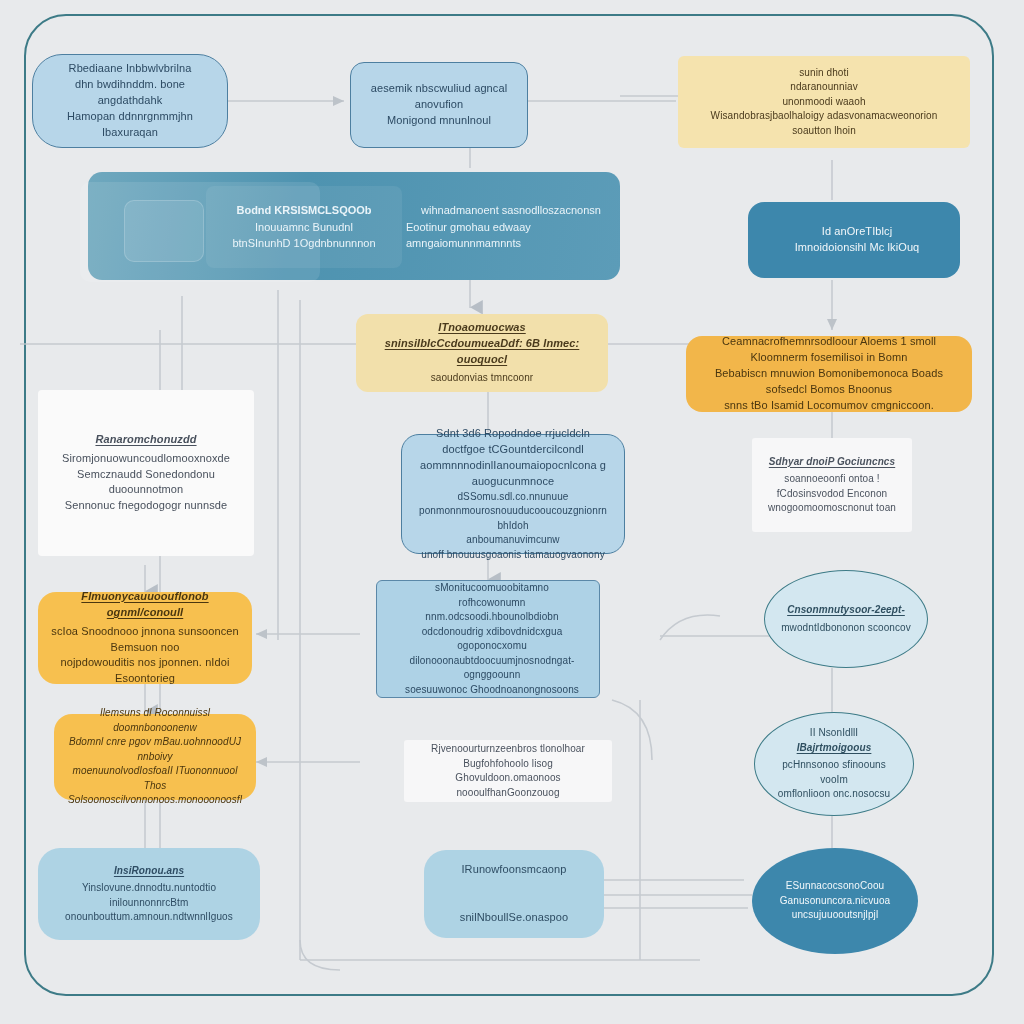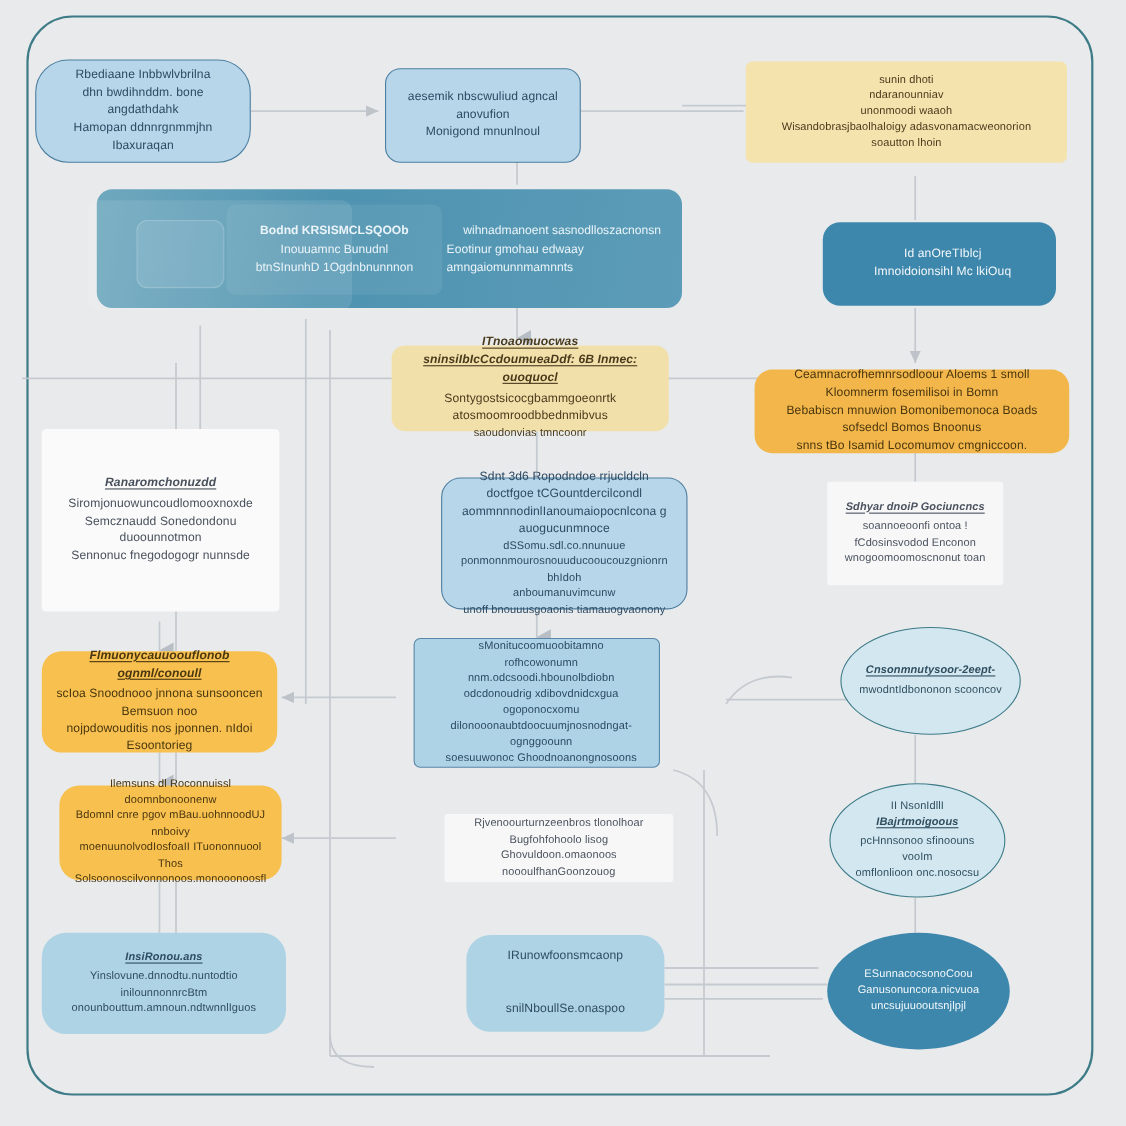--- a/index.html
+++ b/index.html
@@ -153,21 +153,20 @@
     </div>
   </div>
 
   <div class="node steel fs11" style="left:748px;top:202px;width:212px;height:76px;padding-left:18px;">
     <span class="t">Id anOreTIblcj</span>
     <span class="t">Imnoidoionsihl Mc lkiOuq</span>
   </div>
 
   <div class="node cream2 fs11" style="left:356px;top:314px;width:252px;height:78px;border-radius:12px;">
     <span class="t title">ITnoaomuocwas sninsiIbIcCcdoumueaDdf: 6B Inmec: ouoquocl</span>
-    <span class="t">Sontygostsicocgbammgoeonrtk atosmoomroodbbednmibvus</span>
     <span class="t fs10">saoudonvias tmncoonr</span>
   </div>
 
   <div class="node amber fs11" style="left:686px;top:336px;width:286px;height:76px;">
     <span class="t">Ceamnacrofhemnrsodloour Aloems 1 smoll Kloomnerm fosemilisoi in Bomn</span>
     <span class="t">Bebabiscn mnuwion Bomonibemonoca Boads sofsedcl Bomos Bnoonus</span>
     <span class="t">snns tBo Isamid Locomumov cmgniccoon.</span>
   </div>
 
   <div class="node white fs11" style="left:38px;top:390px;width:216px;height:166px;">
@@ -191,21 +190,21 @@
     <span class="t">fCdosinsvodod Enconon</span>
     <span class="t">wnogoomoomoscnonut toan</span>
   </div>
 
   <div class="node amber2 fs11" style="left:38px;top:592px;width:214px;height:92px;">
     <span class="t title">Flmuonycauuoouflonob ognml/conoull</span>
     <span class="t">scIoa Snoodnooo jnnona sunsooncen Bemsuon noo</span>
     <span class="t">nojpdowouditis nos jponnen. nIdoi Esoontorieg</span>
   </div>
 
-  <div class="node amber2 fs10" style="left:54px;top:714px;width:202px;height:86px;">
+  <div class="node amber2 fs10" style="left:54px;top:714px;width:202px;height:86px;font-style:italic;">
     <span class="t">Ilemsuns dl Roconnuissl doomnbonoonenw</span>
     <span class="t">Bdomnl cnre pgov mBau.uohnnoodUJ nnboivy</span>
     <span class="t">moenuunolvodIosfoaII ITuononnuool</span>
     <span class="t">Thos Solsoonoscilvonnonoos.monooonoosfl</span>
   </div>
 
   <div class="node lightblue-sq fs10" style="left:376px;top:580px;width:224px;height:118px;padding-left:20px;">
     <span class="t">sMonitucoomuoobitamno</span>
     <span class="t">rofhcowonumn nnm.odcsoodi.hbounolbdiobn</span>
     <span class="t">odcdonoudrig xdibovdnidcxgua ogoponocxomu</span>

